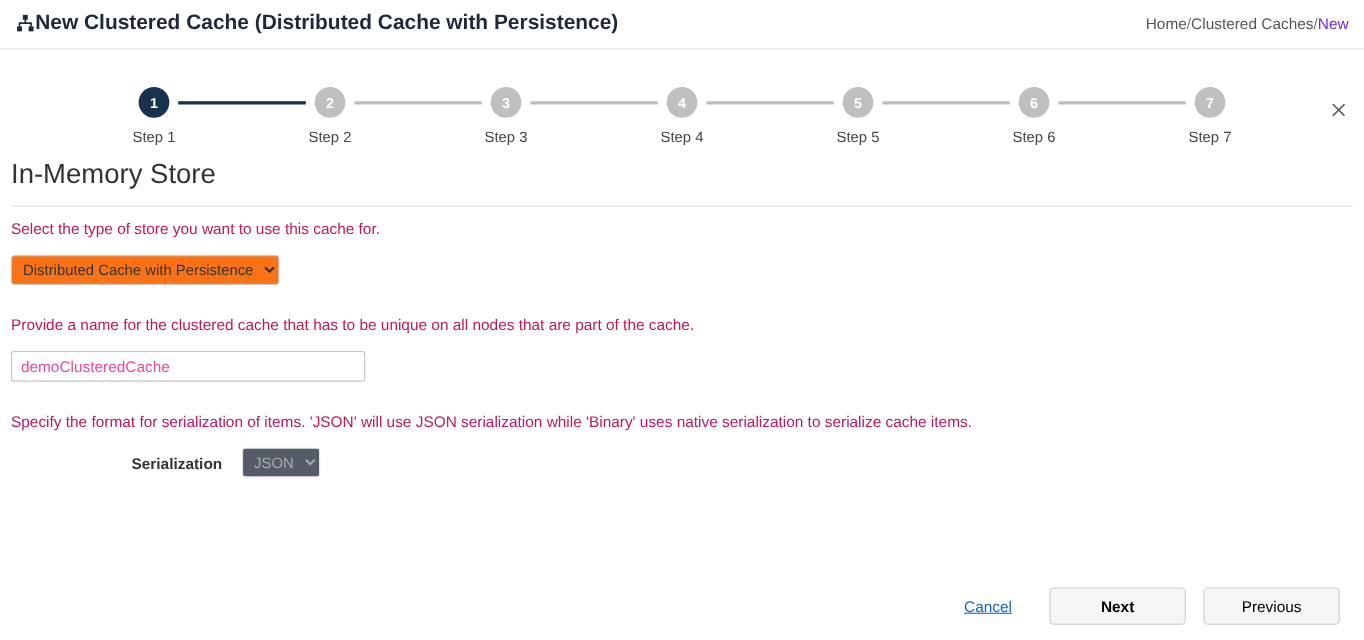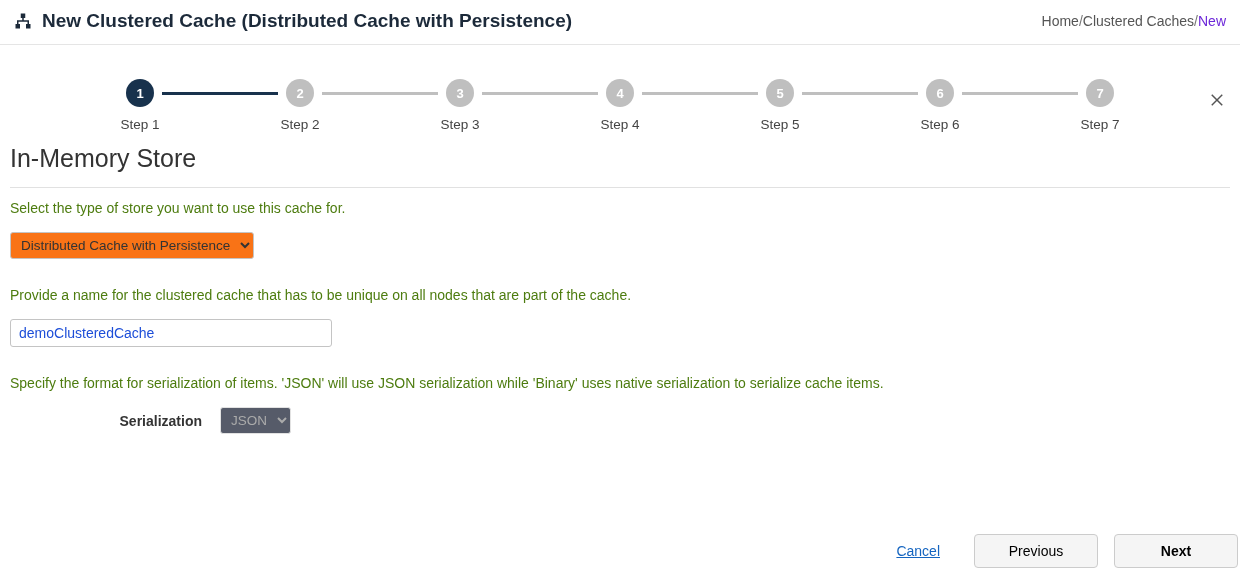--- a/index.html
+++ b/index.html
@@ -15,21 +15,21 @@
     .header {
       display: flex;
       justify-content: space-between;
       align-items: center;
       padding: 10px 14px 12px 14px;
       border-bottom: 1px solid #e5e5e5;
     }
     .title-wrap {
       display: flex;
       align-items: center;
-      gap: 10px;
+      gap: 0;
     }
     .hier-icon {
       width: 18px;
       height: 18px;
       display: inline-block;
       color: #1c2a3a;
     }
     .page-title {
       font-size: 19px;
       font-weight: 600;
@@ -104,21 +104,21 @@
     .section-title {
       font-size: 25px;
       color: #333;
       margin: 8px 0 12px 0;
       font-weight: 500;
       border-bottom: 1px solid #e1e1e1;
       padding-bottom: 14px;
     }
     .desc {
       font-size: 14px;
-      color: #4d7c0f;
+      color: #be185d;
       margin-bottom: 16px;
     }
     .form-row {
       display: flex;
       align-items: center;
       margin-bottom: 28px;
     }
     .form-label {
       width: 210px;
       text-align: right;
@@ -141,28 +141,28 @@
       color: #888;
       border-color: #d6d6d6;
     }
     input[type="text"] {
       font-family: inherit;
       font-size: 14px;
       padding: 5px 8px;
       border: 1px solid #c4c4c4;
       border-radius: 3px;
       width: 322px;
-      color: #1d4ed8;
+      color: #ec4899;
     }
     .footer {
       position: absolute;
       left: 0;
       right: 0;
       bottom: 0;
-      padding: 10px 2px 14px 14px;
+      padding: 10px 22px 14px 14px;
       display: flex;
       justify-content: flex-end;
       align-items: center;
       gap: 16px;
     }
     .link-btn {
       color: #1565c0;
       text-decoration: underline;
       font-size: 14px;
       cursor: pointer;
@@ -273,15 +273,15 @@
   <div class="form-row">
     <label class="form-label">Serialization</label>
     <select disabled="">
       <option>JSON</option>
     </select>
   </div>
 </div>
 
 <div class="footer">
   <button class="link-btn">Cancel</button>
+  <button class="btn primary">Next</button>
   <button class="btn">Previous</button>
-  <button class="btn primary">Next</button>
 </div>
 
 </body></html>

